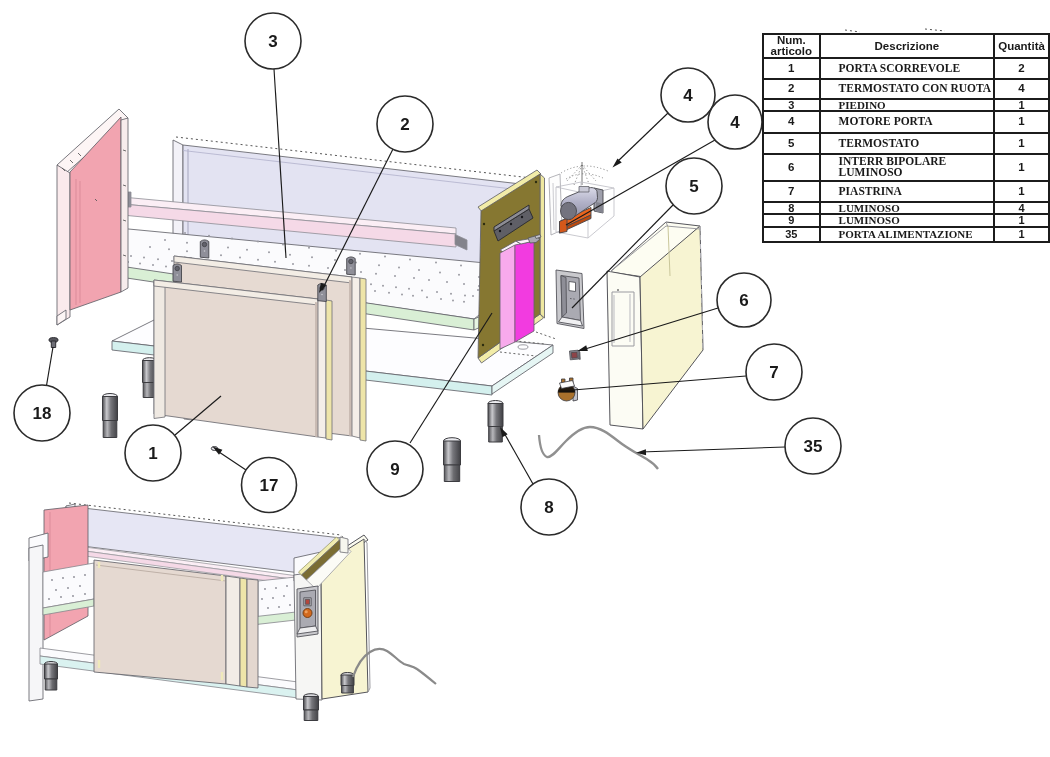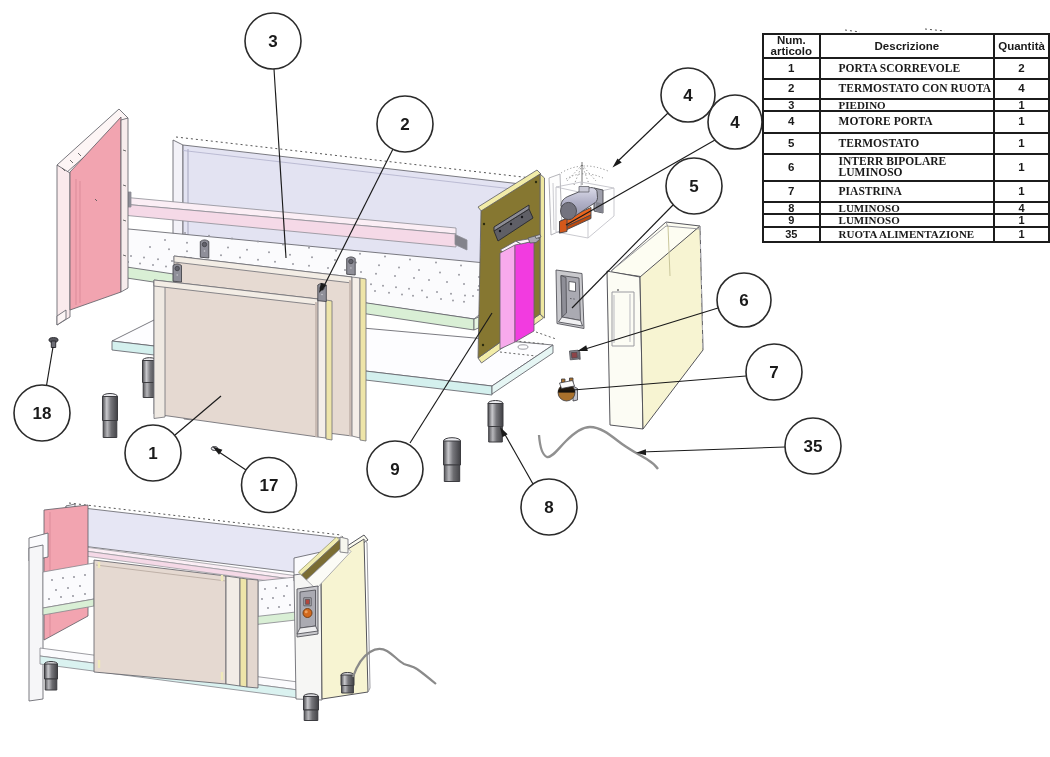--- a/index.html
+++ b/index.html
@@ -625,17 +625,17 @@
         <td class="l">LUMINOSO</td>
         <td class="c">4</td>
       </tr>
 <tr class="s" style="height:12.5px">
         <td class="c">9</td>
         <td class="l">LUMINOSO</td>
         <td class="c">1</td>
       </tr>
 <tr class="s" style="height:15.5px">
         <td class="c">35</td>
-        <td class="l">RUOTA ALIMENTAZIONE</td>
+        <td class="l">PORTA ALIMENTAZIONE</td>
         <td class="c">1</td>
       </tr>
 </tbody>
   </table>
 
 </body></html>

